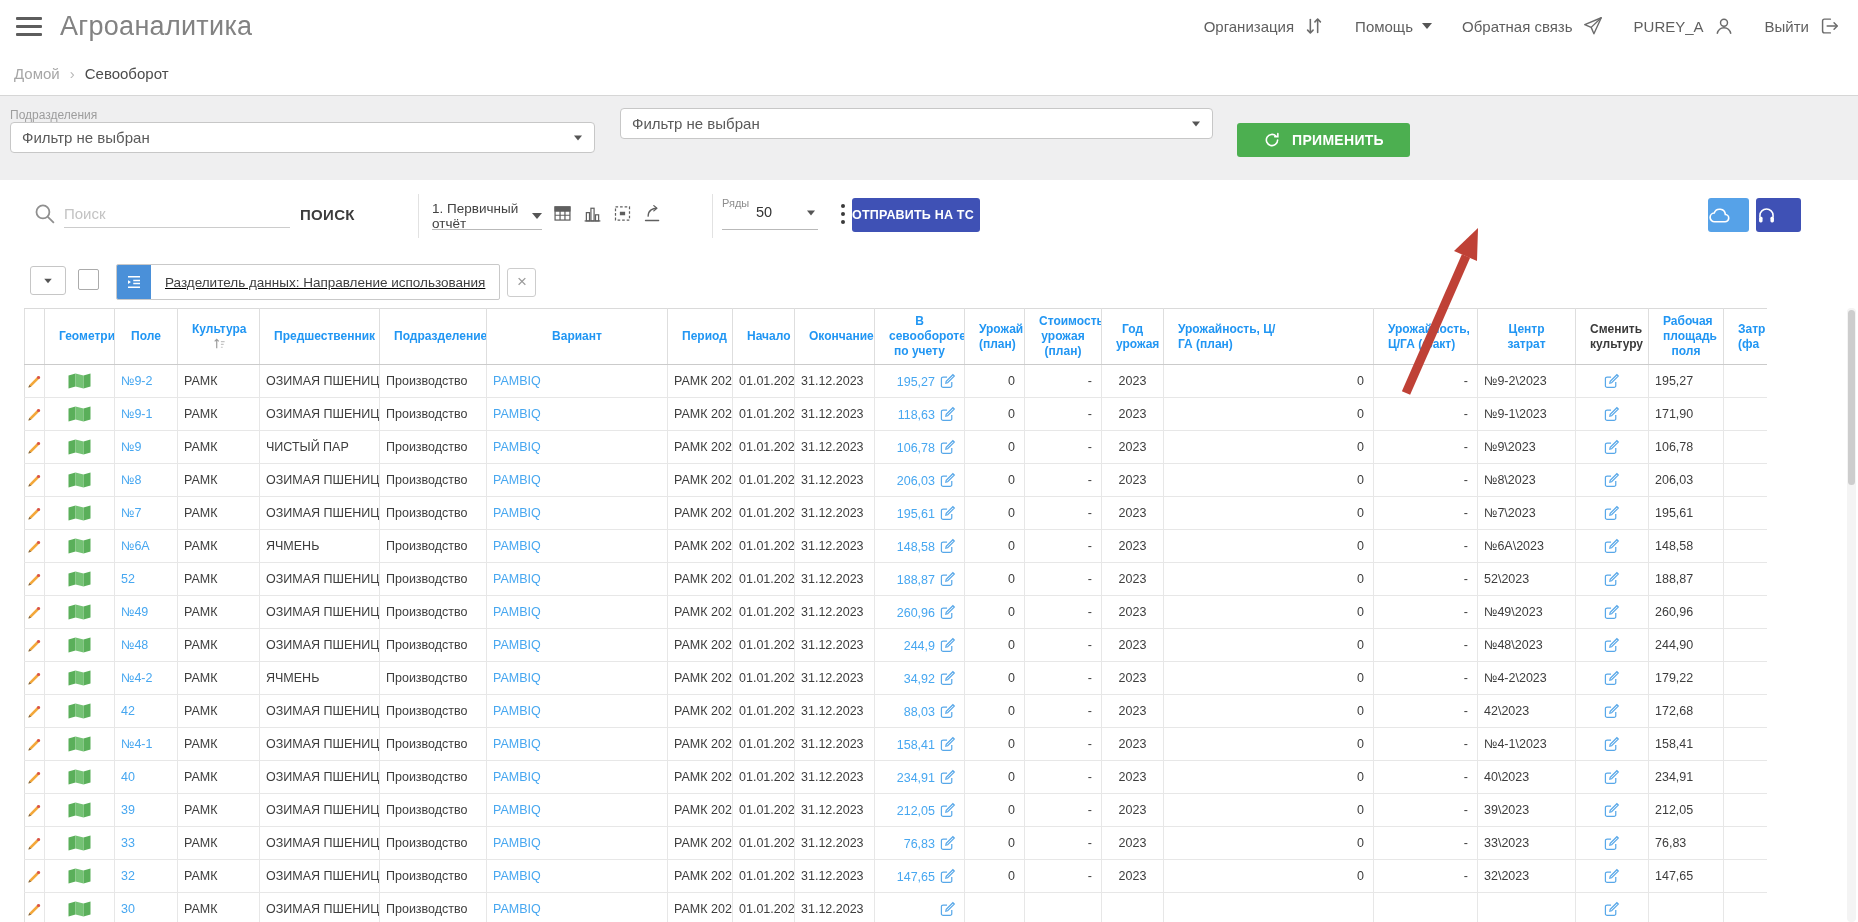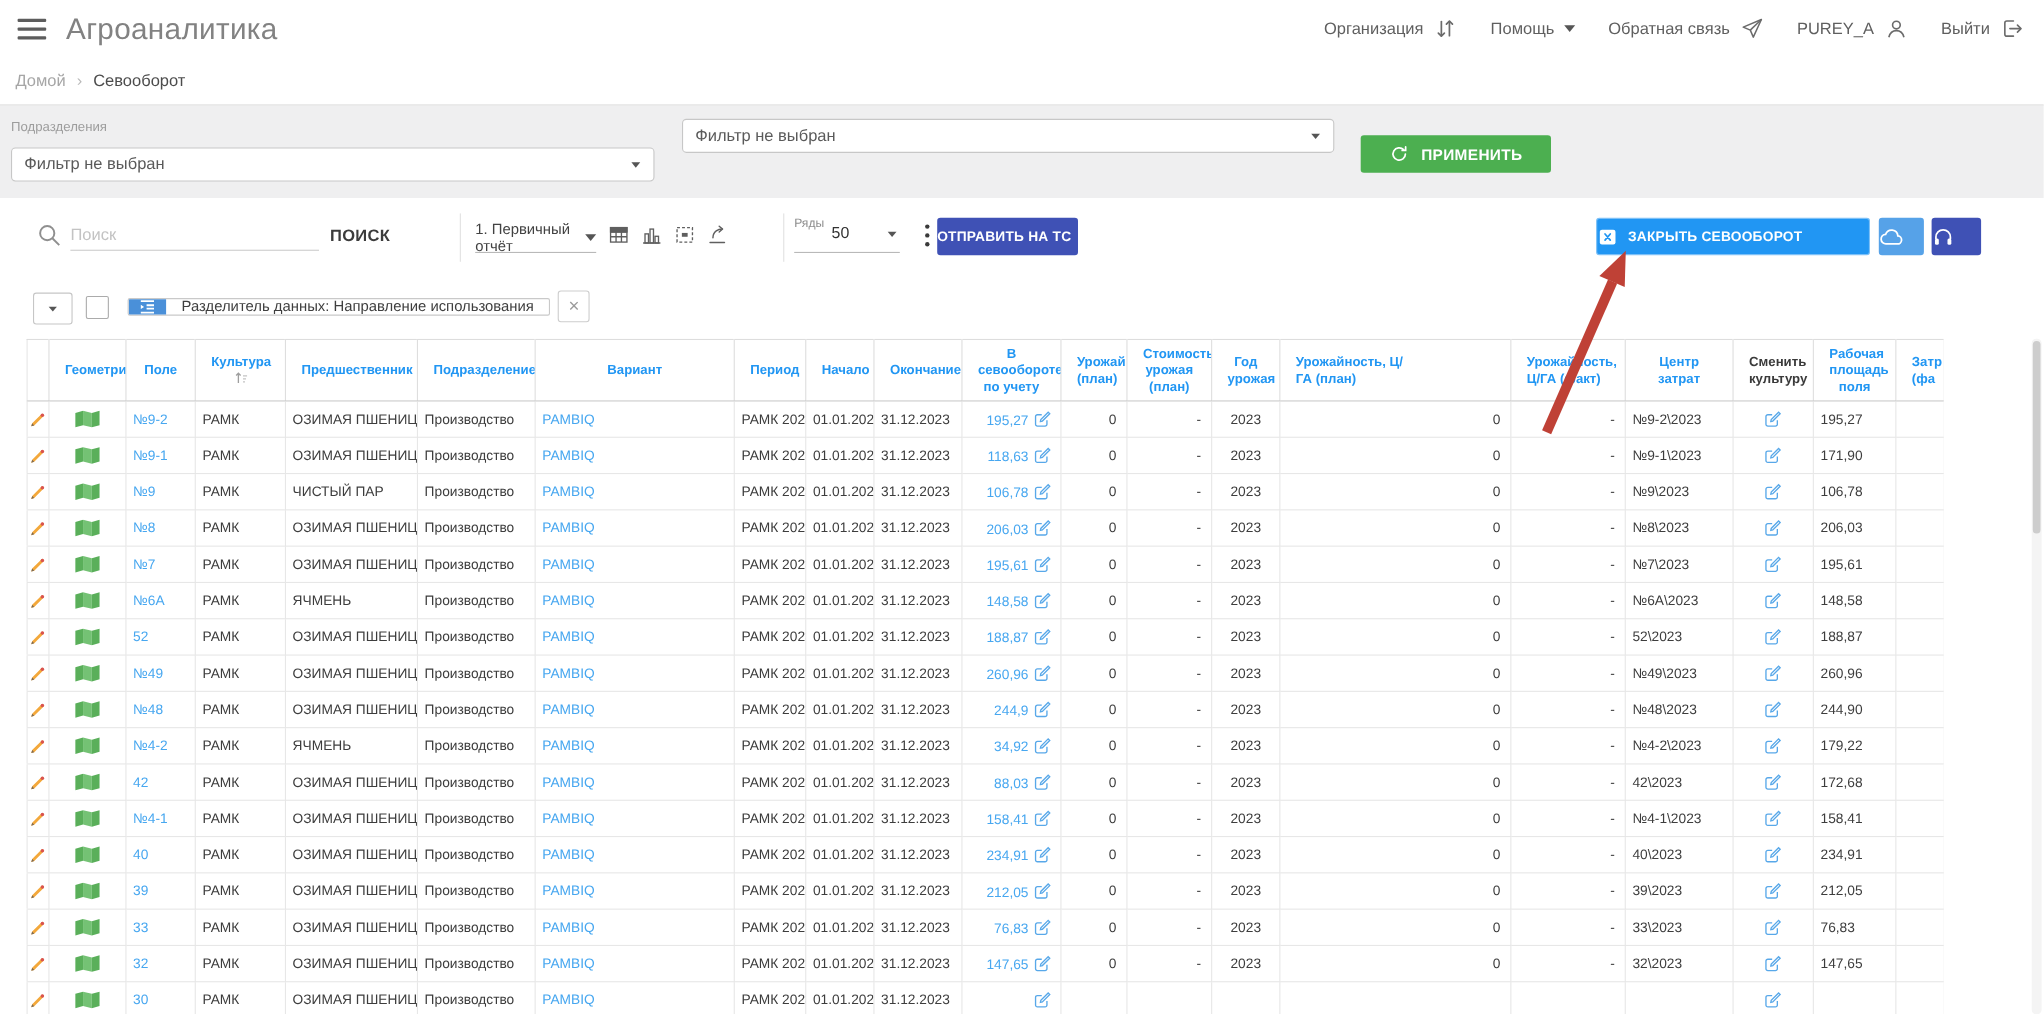--- a/index.html
+++ b/index.html
@@ -19,21 +19,21 @@
 
 .breadcrumb{position:absolute;top:52px;left:0;right:0;height:44px;background:#fff;border-bottom:1px solid #d6d6d6;display:flex;align-items:center;padding-left:14px;font-size:15px;color:#a6a6a6;gap:10px;}
 .breadcrumb .sep{color:#b9b9b9;}
 .breadcrumb .current{color:#4c4c4c;}
 
 
 .filters{position:absolute;top:96px;left:0;right:0;height:84px;background:#efeff0;}
 .filter{position:absolute;top:12px;}
 .f1{left:10px;width:585px;}
 .f2{left:620px;width:593px;}
-.filter-label{font-size:12px;color:#9d9d9d;margin-bottom:12px;}
+.filter-label{font-size:12px;color:#9d9d9d;margin-bottom:0;}
 .selectbox{background:#fff;border:1px solid #c7c7c7;border-radius:4px;height:31px;display:flex;align-items:center;justify-content:space-between;padding:0 11px;font-size:15px;color:#5a5a5a;cursor:pointer;}
 .selectbox .tri{transform:scale(.8);}
 .apply-btn{position:absolute;left:1237px;top:27px;width:173px;height:34px;background:#4caf50;color:#fff;border:none;border-radius:3px;font-weight:bold;font-size:14px;font-family:inherit;display:flex;align-items:center;justify-content:center;gap:11px;cursor:pointer;letter-spacing:.3px;}
 
 
 .panel{position:absolute;top:180px;left:0;right:0;bottom:0;background:#fff;}
 
 
 .toolbar{position:absolute;top:14px;left:0;right:0;height:48px;}
 .toolbar>*{position:absolute;}
@@ -56,21 +56,21 @@
 .btn-variant{left:988px;width:455px;background:#8bc34a;}
 .btn-close{left:1451px;width:249px;background:#2196f3;border:1px solid #7cc0f7;}
 .btn-cloud{left:1708px;width:41px;background:#56a2e8;}
 .btn-headset{left:1756px;width:45px;background:#3f51b5;}
 
 
 .chip-row{position:absolute;top:84px;left:0;height:36px;}
 .mini-drop{position:absolute;left:30px;top:2px;width:36px;height:29px;border:1px solid #c6c6c6;border-radius:3px;background:#fff;display:flex;align-items:center;justify-content:center;cursor:pointer;}
 .chk{position:absolute;left:78px;top:5px;width:21px;height:21px;border:1.5px solid #ababab;border-radius:2px;background:#fff;cursor:pointer;}
 .chip-group{position:absolute;left:116px;top:0;display:flex;align-items:center;gap:7px;}
-.chip{display:flex;align-items:center;border:1px solid #c9c9c9;border-radius:2px;height:16px;background:#fff;overflow:hidden;}
+.chip{display:flex;align-items:center;border:1px solid #c9c9c9;border-radius:2px;height:36px;background:#fff;overflow:hidden;text-decoration:underline;}
 .chip-icon{width:34px;height:34px;background:#4a90d9;display:flex;align-items:center;justify-content:center;}
 .chip-label{padding:0 14px;font-size:13.5px;color:#3f3f3f;white-space:nowrap;}
 .chip-close{width:29px;height:29px;border:1px solid #cdcdcd;border-radius:3px;background:#fff;display:flex;align-items:center;justify-content:center;font-size:17px;color:#9b9b9b;cursor:pointer;}
 
 
 .table-wrap{position:absolute;top:128px;left:24px;width:1743px;height:614px;overflow:hidden;}
 table{border-collapse:collapse;table-layout:fixed;width:1743px;border-left:1px solid #e0e0e0;border-top:1px solid #dadada;}
 th{background:#fff;color:#2196f3;font-weight:bold;font-size:12px;line-height:15px;height:56px;padding:2px 14px;text-align:center;vertical-align:middle;border-right:1px solid #dedede;border-bottom:1px solid #cbcbcb;overflow:hidden;}
 th.right{text-align:left;padding-right:8px;}
 th.th-dark{color:#3a3a3a;}
@@ -222,27 +222,20 @@
       </div>
       <div class="kebab">
           <i></i>
           <i></i>
           <i></i>
         </div>
 
       <button class="tbtn btn-send">
         <span>ОТПРАВИТЬ НА ТС</span>
       </button>
-      <button class="tbtn btn-close">
-        <svg width="19" height="19" viewBox="0 0 24 24">
-            <rect x="3" y="3.5" width="18" height="17" rx="2.5" fill="#fff"></rect>
-            <path d="M9 8.5 L15 15.5 M15 8.5 L9 15.5" stroke="#2196f3" stroke-width="2" stroke-linecap="round"></path>
-          </svg>
-        <span>ЗАКРЫТЬ СЕВООБОРОТ</span>
-      </button>
       <button class="tbtn btn-cloud">
         <svg width="23" height="23" viewBox="0 0 24 24" fill="none" stroke="#fff" stroke-width="1.7">
             <path d="M7 18.5 h10.5 a3.8 3.8 0 0 0 .6 -7.6 A6 6 0 0 0 6.5 9.4 A4.3 4.3 0 0 0 7 18.5 Z"></path>
           </svg>
       </button>
       <button class="tbtn btn-headset">
         <svg width="21" height="21" viewBox="0 0 24 24" fill="none" stroke="#fff" stroke-width="1.8">
             <path d="M4.5 14 v-2 a7.5 7.5 0 0 1 15 0 v2"></path>
             <rect x="3.5" y="13.5" width="4" height="6.5" rx="1.6" fill="#fff" stroke="none"></rect>
             <rect x="16.5" y="13.5" width="4" height="6.5" rx="1.6" fill="#fff" stroke="none"></rect>

